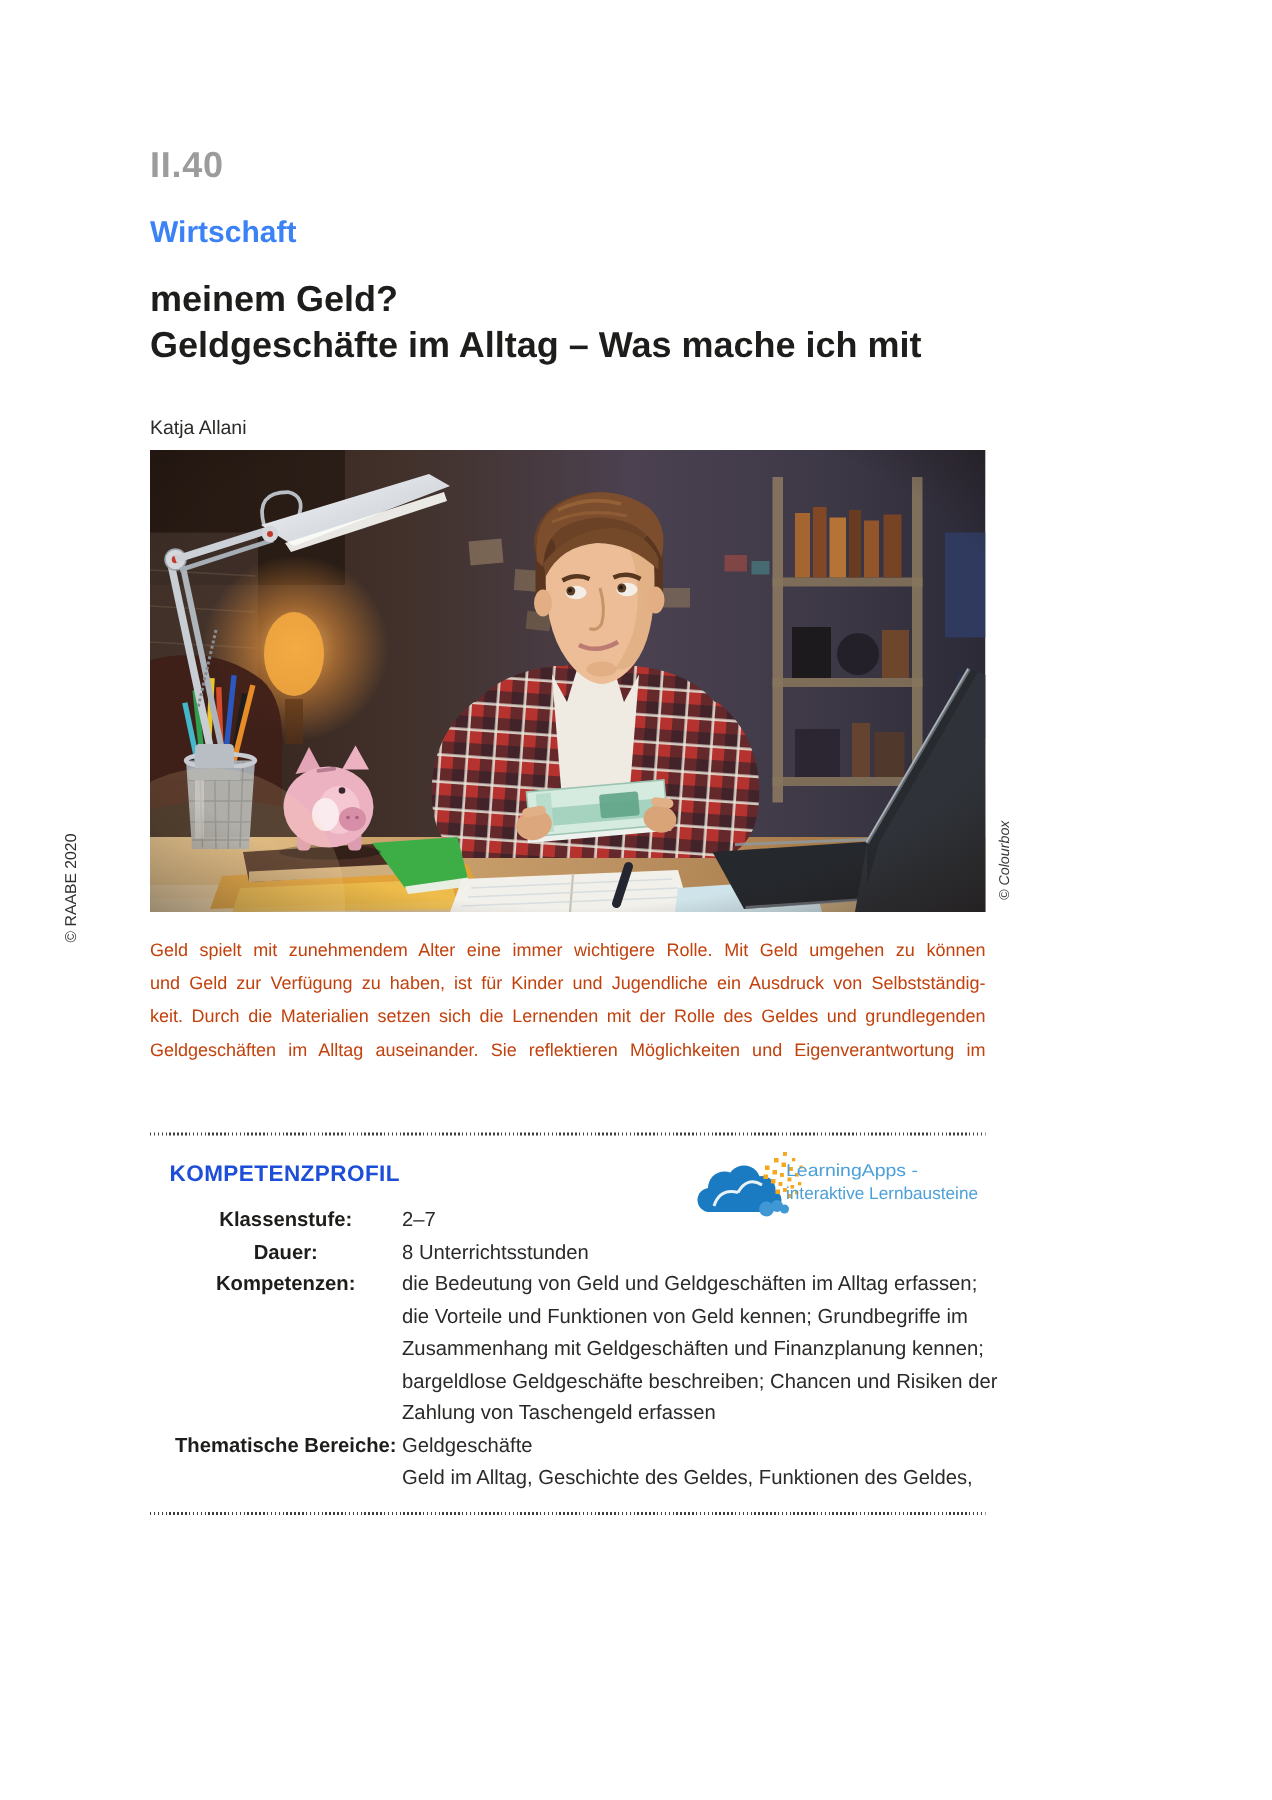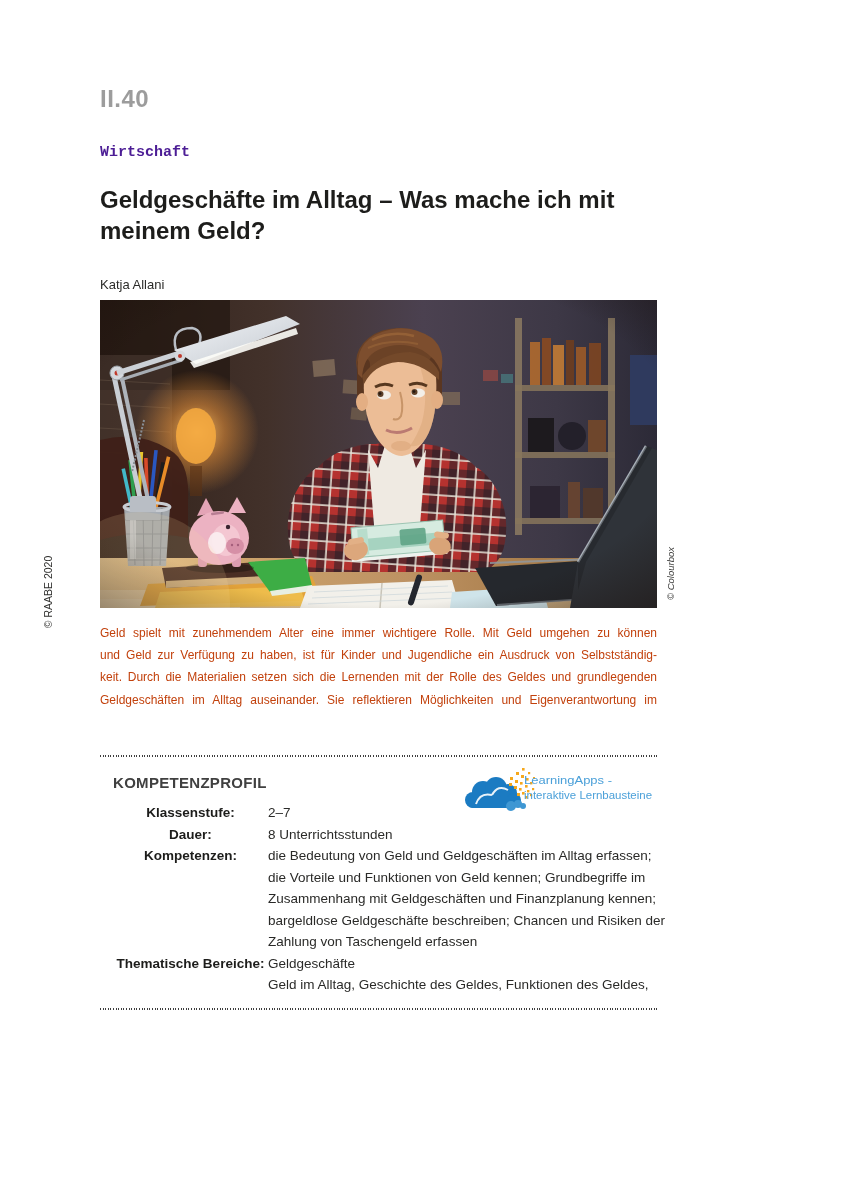--- a/index.html
+++ b/index.html
@@ -1,58 +1,58 @@
 <!DOCTYPE html>
 <html><head>
 <meta charset="utf-8">
 <style>
   html,body{margin:0;padding:0;background:#ffffff;}
   .page{
     position:relative;width:848px;height:1200px;background:#ffffff;overflow:hidden;
     font-family:"Liberation Sans","DejaVu Sans",sans-serif;color:#1f1f1d;
   }
-  .rubric{position:absolute;left:100px;top:85px;font-size:24px;font-weight:bold;color:#9c9c9c;letter-spacing:.5px;}
-  .subject{position:absolute;left:100px;top:144px;font-size:15px;font-weight:bold;color:#4c1d95;font-family:Liberation Mono, monospace;}
+  .rubric{position:absolute;left:100px;top:97px;font-size:24px;font-weight:bold;color:#9c9c9c;letter-spacing:.5px;}
+  .subject{position:absolute;left:100px;top:144px;font-size:20px;font-weight:bold;color:#3b82f6;}
   .title{position:absolute;left:100px;top:184px;width:557px;font-size:24px;font-weight:bold;line-height:31px;color:#1d1d1b;}
   .author{position:absolute;left:100px;top:277px;font-size:13px;color:#2b2b29;}
   .photo-wrap{position:absolute;left:100px;top:300px;width:557px;height:308px;}
   .photo-wrap svg{display:block;}
   .credit-raabe{
     position:absolute;left:0px;top:586px;width:95px;text-align:center;
     transform:rotate(-90deg);font-size:10.5px;color:#2e2e2c;white-space:nowrap;
   }
   .credit-colourbox{
     position:absolute;left:630px;top:568px;width:80px;text-align:center;
     transform:rotate(-90deg);font-size:9.5px;font-style:italic;color:#3a3a38;white-space:nowrap;
   }
   .intro{position:absolute;left:100px;top:622px;width:557px;font-size:12px;line-height:22.2px;color:#c2410c;}
   .intro .ln{text-align:justify;}
   .intro .ln.jl{text-align-last:justify;}
   .rule{position:absolute;left:100px;width:557px;height:1.6px;
     background:repeating-linear-gradient(to right,#3e3e3e 0 1px,transparent 1px 2.6px);}
   .rule.r1{top:755px;}
   .rule.r2{top:1008px;}
-  .profile-heading{position:absolute;left:113px;top:774px;font-size:15px;font-weight:bold;letter-spacing:.3px;color:#404040;}
+  .profile-heading{position:absolute;left:113px;top:774px;font-size:15px;font-weight:bold;letter-spacing:.3px;color:#1d4ed8;}
   .logo{position:absolute;left:462px;top:766px;width:200px;height:47px;overflow:visible;}
   .profile{position:absolute;left:113px;top:802px;width:544px;display:grid;grid-template-columns:155px 389px;
     font-size:13.5px;line-height:21.5px;color:#2a2a28;}
   .profile .lbl{font-weight:bold;white-space:nowrap;color:#1d1d1b;text-align:center;}
   .profile .val div{white-space:nowrap;}
 </style>
 </head>
 <body>
 
 <div class="page">
 
   <div class="rubric">II.40</div>
   <div class="subject">Wirtschaft</div>
 
   <div class="title">
+    <div>meinem Geld?</div>
     <div>Geldgeschäfte im Alltag – Was mache ich mit</div>
-    <div>meinem Geld?</div>
   </div>
 
   <div class="author">Katja Allani</div>
 
   <div class="credit-raabe">© RAABE 2020</div>
 
   <div class="photo-wrap">
     <svg width="557" height="308" viewBox="0 0 557 308" role="img">
       <defs>
         <linearGradient id="wallGrad" x1="0" y1="0" x2="1" y2="0">

